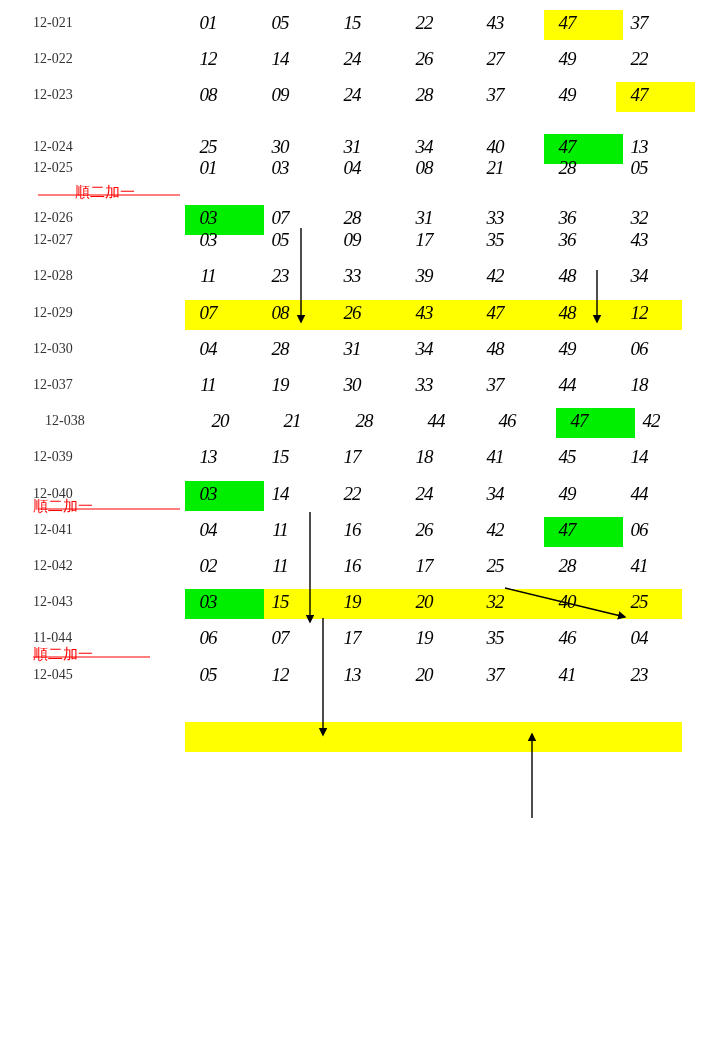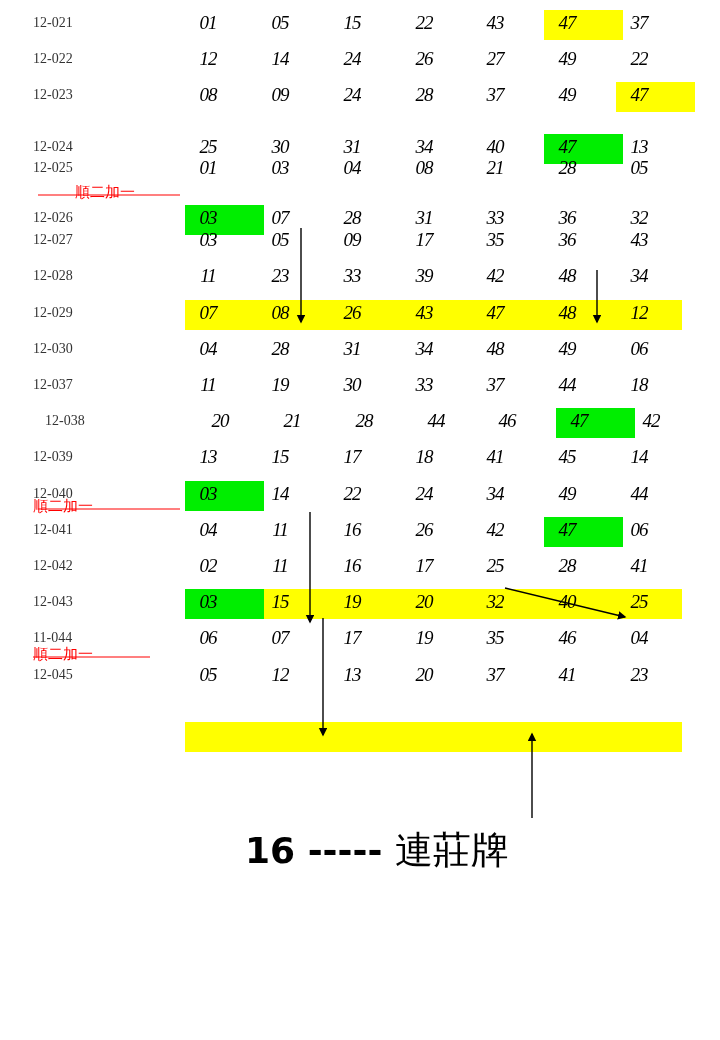--- a/index.html
+++ b/index.html
@@ -349,22 +349,19 @@
 
     <line x1="310" y1="512" x2="310" y2="622" stroke="#000" stroke-width="1.4" marker-end="url(#ah)"></line>
 
     <line x1="505" y1="588" x2="625" y2="617" stroke="#000" stroke-width="1.4" marker-end="url(#ah)"></line>
 
     <line x1="323" y1="618" x2="323" y2="735" stroke="#000" stroke-width="1.4" marker-end="url(#ah)"></line>
 
     <line x1="532" y1="818" x2="532" y2="734" stroke="#000" stroke-width="1.4" marker-end="url(#ah)"></line>
   </svg>
 
-  <div class="caption">
-    <span>16 ----- </span><span class="cjk">連莊牌</span>
-  </div>
 
   <div id="notes-host">
       <div class="note" style="left: 75px; top: 183px;">順二加一</div>
       <div class="note" style="left: 33px; top: 497px;">順二加一</div>
       <div class="note" style="left: 33px; top: 645px;">順二加一</div>
     </div>
 </div>
 
 </body></html>

